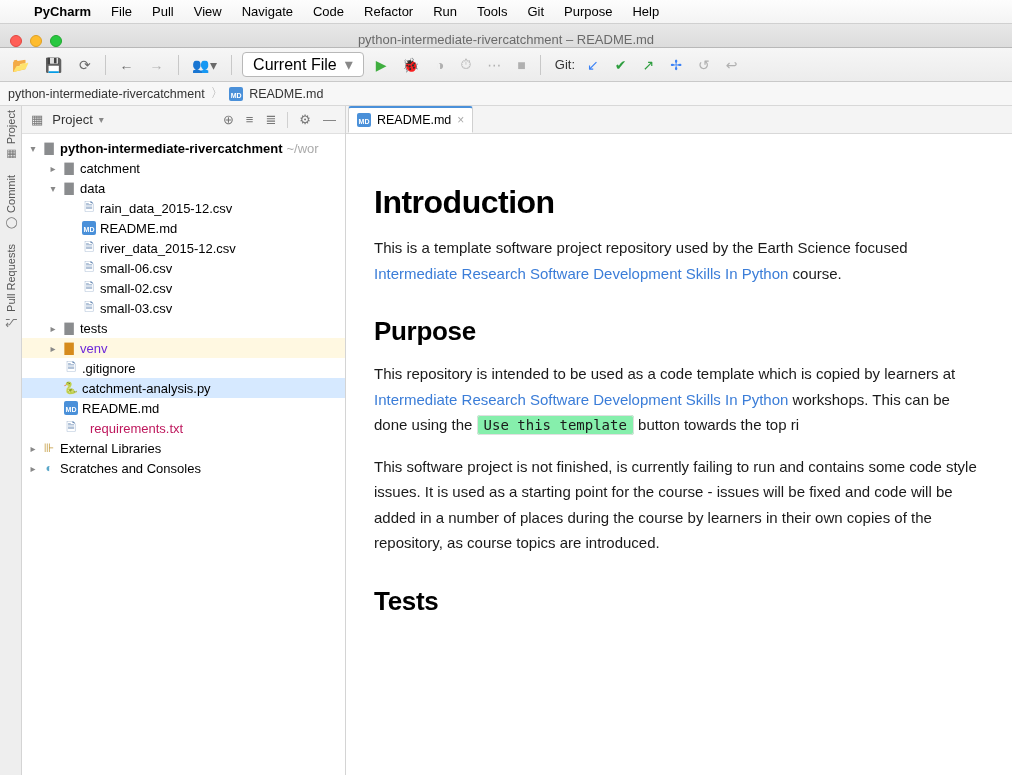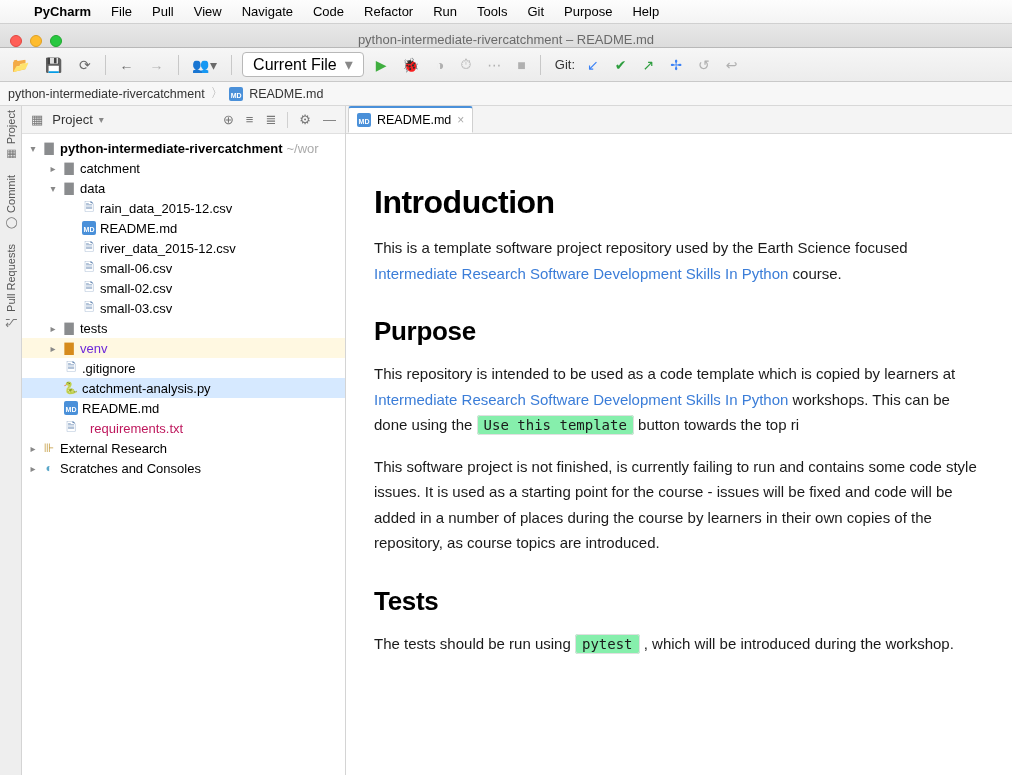--- a/index.html
+++ b/index.html
@@ -242,21 +242,21 @@
           <span class="icon"><span class="md-icon">MD</span></span>
           <span class="label">README.md</span>
         </div>
       <div class="tree-row" style="padding-left:40px">
           <span class="icon file-icon">🗎</span>
           <span class="label red-text">requirements.txt</span>
         </div>
       <div class="tree-row" style="padding-left:4px">
           <span class="arrow">▸</span>
           <span class="icon lib-icon">⊪</span>
-          <span class="label">External Research</span>
+          <span class="label">External Libraries</span>
         </div>
       <div class="tree-row" style="padding-left:4px">
           <span class="arrow">▸</span>
           <span class="icon scratch-icon">◐</span>
           <span class="label">Scratches and Consoles</span>
         </div>
     </div>
   </div>
 
   <div class="editor-side">
@@ -267,16 +267,15 @@
         <span class="close">×</span>
       </div>
     </div>
     <div class="doc">
       <h1>Introduction</h1>
       <p><span>This is a template software project repository used by the Earth Science focused </span><a href="#">Intermediate Research Software Development Skills In Python</a><span> course.</span></p>
       <h2>Purpose</h2>
       <p><span>This repository is intended to be used as a code template which is copied by learners at </span><a href="#">Intermediate Research Software Development Skills In Python</a><span> workshops. This can be done using the </span><code>Use this template</code><span> button towards the top ri</span></p>
       <p>This software project is not finished, is currently failing to run and contains some code style issues. It is used as a starting point for the course - issues will be fixed and code will be added in a number of places during the course by learners in their own copies of the repository, as course topics are introduced.</p>
       <h2>Tests</h2>
-      <p><span>The tests should be run using </span><code>pytest</code><span> , which will be introduced during the workshop.</span></p>
     </div>
   </div>
 </div>
 
 </body></html>

